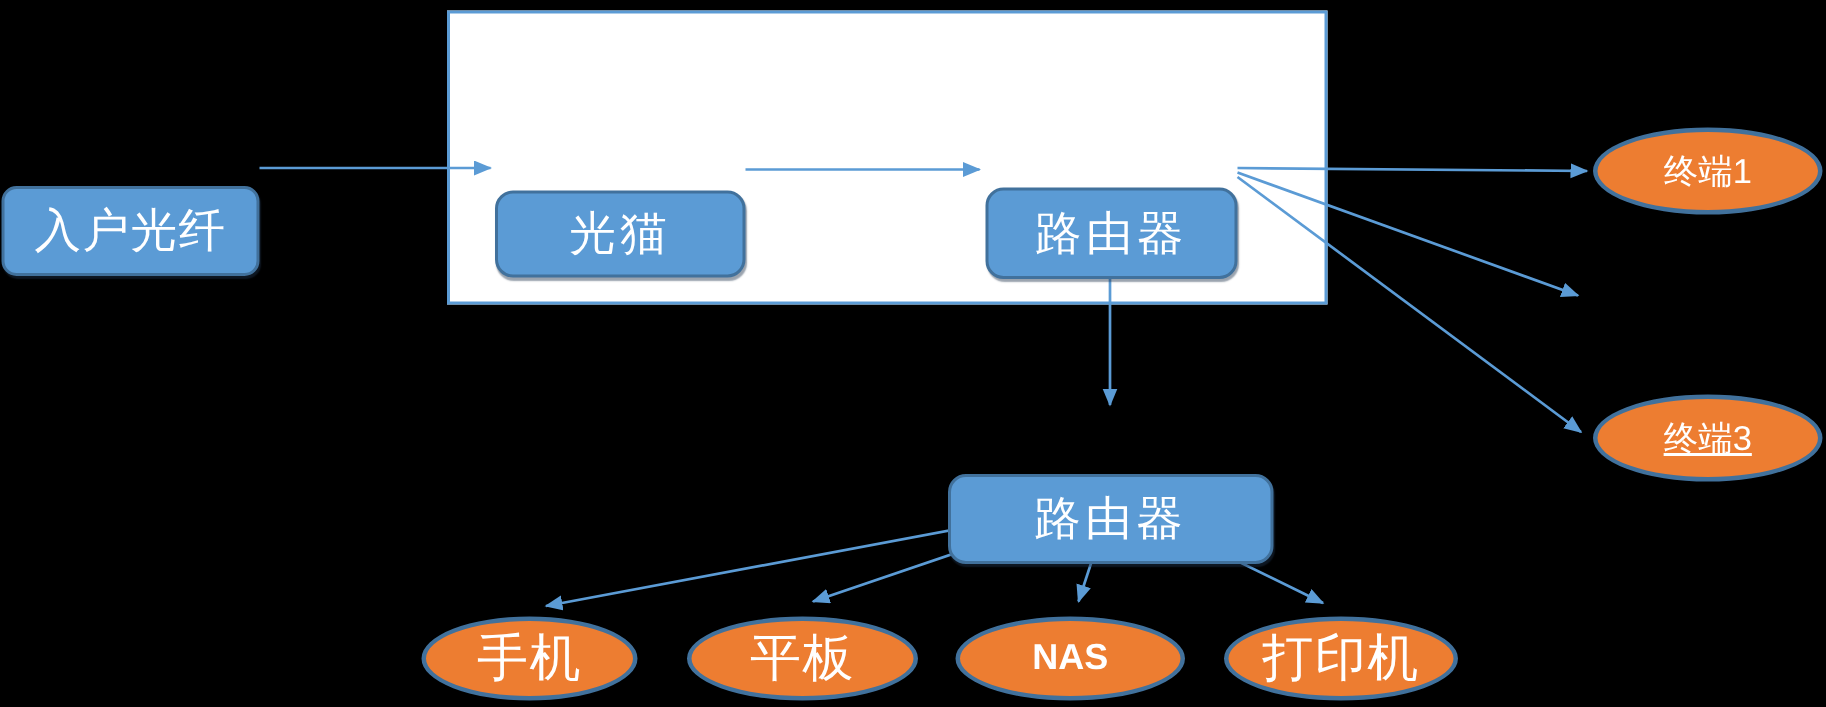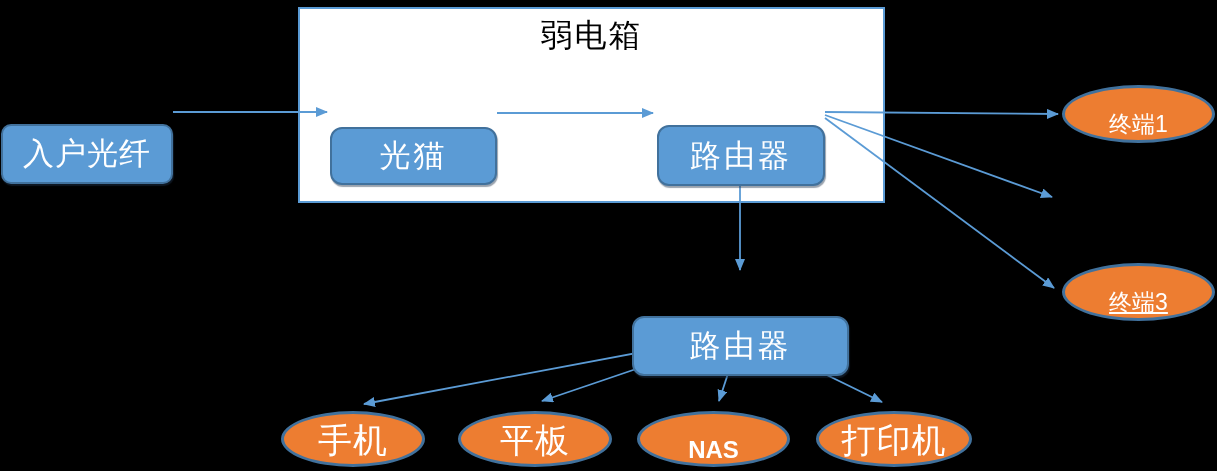--- a/index.html
+++ b/index.html
@@ -52,21 +52,21 @@
   .modem-box    { left: 330px; top: 85px;  width: 163px; height: 54px; }
   .router-main  { left: 657px; top: 83px;  width: 164px; height: 57px; }
   .router-sub   { left: 632px; top: 274px; width: 213px; height: 56px; }
 
   .ellipse-node {
     position: absolute;
     background: var(--ellipse-fill, #ED7D31);
     border: 3px solid var(--ellipse-border, #41719C);
     border-radius: 50%;
     color: var(--node-text, #FFFFFF);
-    display: flex; align-items: flex-end; justify-content: center;
+    display: flex; align-items: center; justify-content: center;
     font-size: 23px;
     font-family: "Liberation Sans", sans-serif;
   }
   .terminal-1 { left: 1062px; top: 85px;  width: 147px; height: 52px; }
   .terminal-2 { left: 1062px; top: 170px; width: 147px; height: 52px; }
   .terminal-3 { left: 1062px; top: 263px; width: 147px; height: 52px; text-decoration: underline; }
 
   .device { font-size: 34px; font-family: "Liberation Serif", serif; letter-spacing: 1px; }
   .phone-node   { left: 281px; top: 411px; width: 138px; height: 50px; }
   .tablet-node  { left: 458px; top: 411px; width: 148px; height: 50px; }
@@ -92,21 +92,20 @@
     <line class="connector" x1="825" y1="112" x2="1058" y2="114" marker-end="url(#arrow)"></line>
     <line class="connector" x1="825" y1="115" x2="1052" y2="197" marker-end="url(#arrow)"></line>
     <line class="connector" x1="825" y1="118" x2="1054" y2="288" marker-end="url(#arrow)"></line>
     <line class="connector" x1="740" y1="144" x2="740" y2="270" marker-end="url(#arrow)"></line>
     <line class="connector" x1="738" y1="334" x2="364" y2="404" marker-end="url(#arrow)"></line>
     <line class="connector" x1="739" y1="334" x2="542" y2="401" marker-end="url(#arrow)"></line>
     <line class="connector" x1="741" y1="334" x2="719" y2="401" marker-end="url(#arrow)"></line>
     <line class="connector" x1="743" y1="334" x2="882" y2="402" marker-end="url(#arrow)"></line>
   </svg>
 
-  <div class="container-title">弱电箱</div>
 
   <div class="rect-node fiber-box">
     <span>入户光纤</span>
   </div>
   <div class="rect-node modem-box">
     <span>光猫</span>
   </div>
   <div class="rect-node router-main">
     <span>路由器</span>
   </div>

